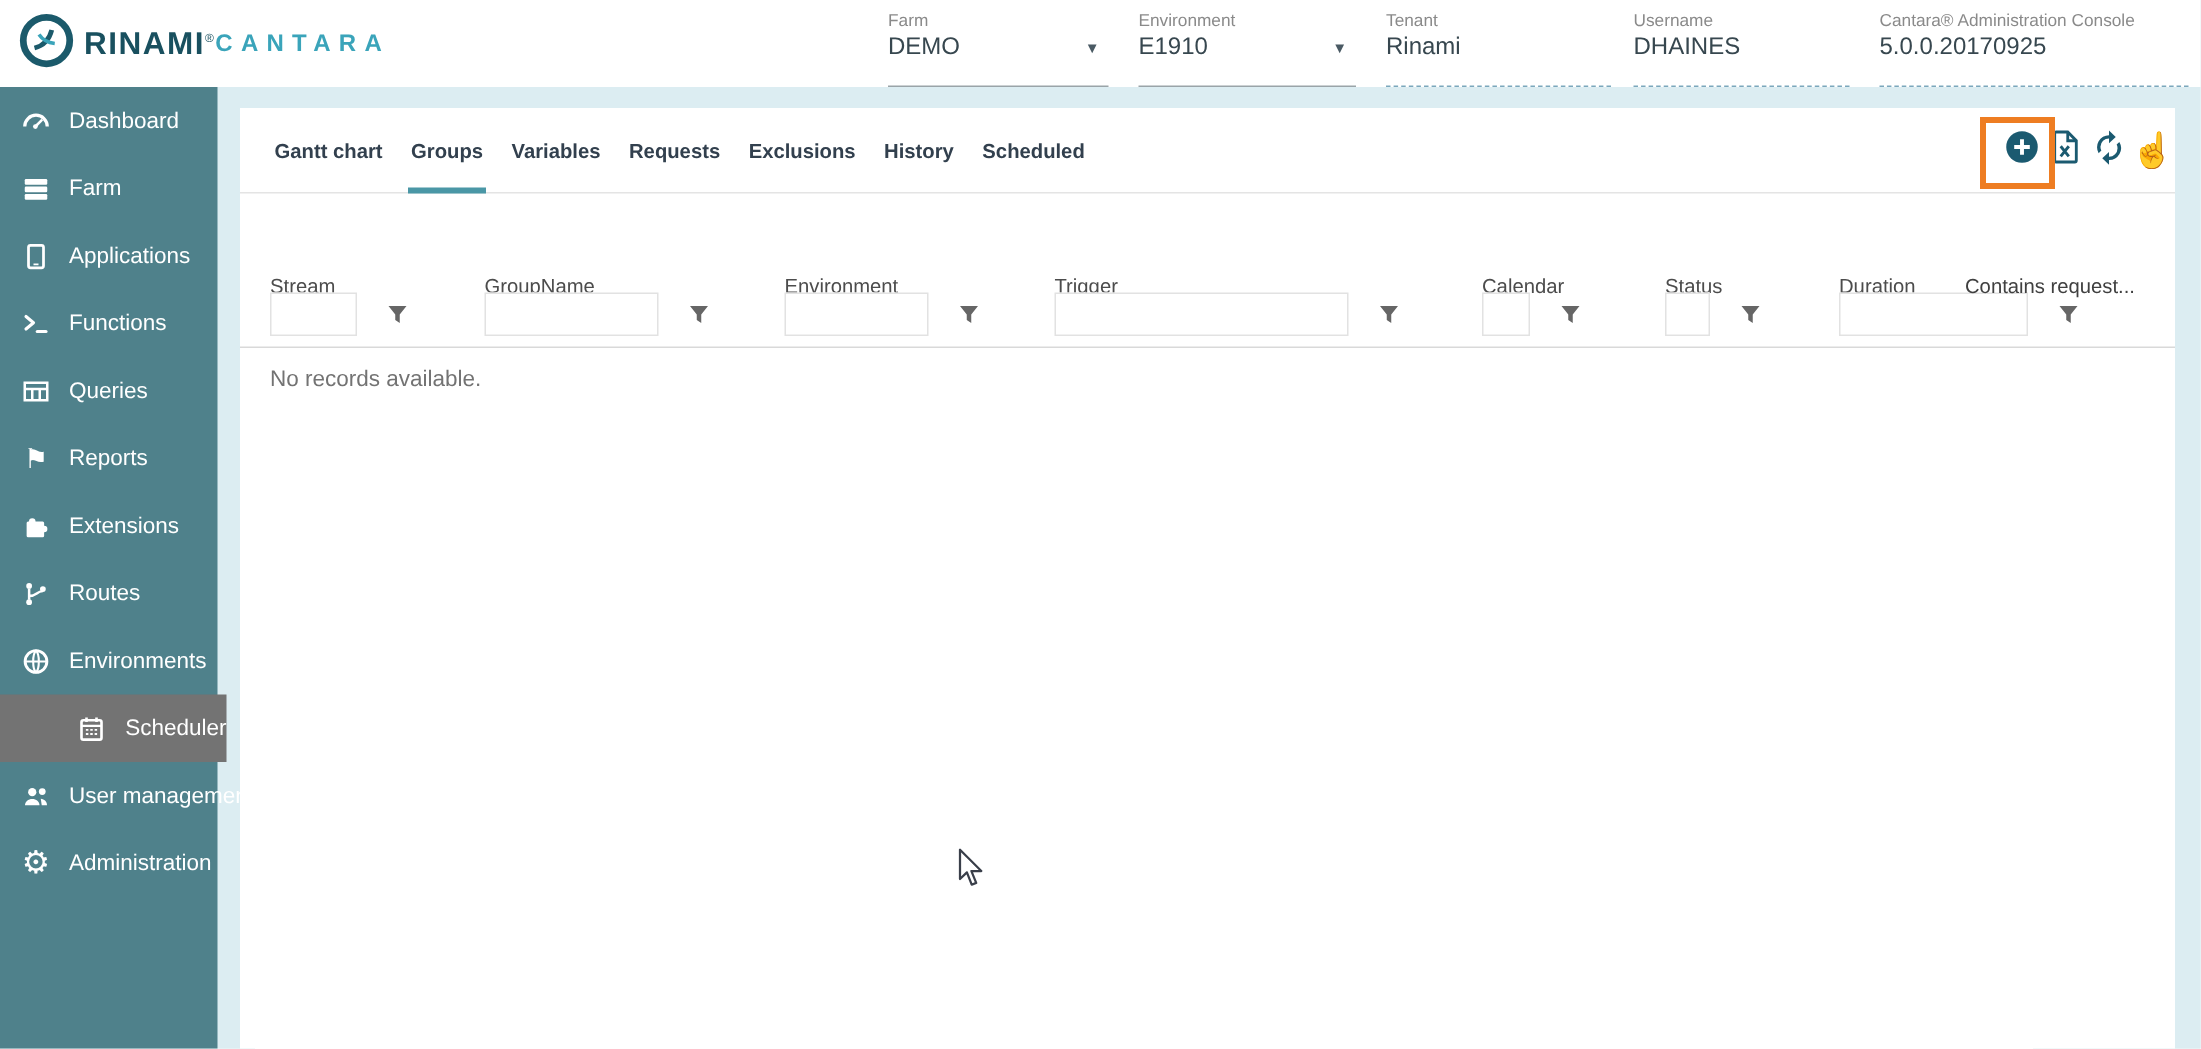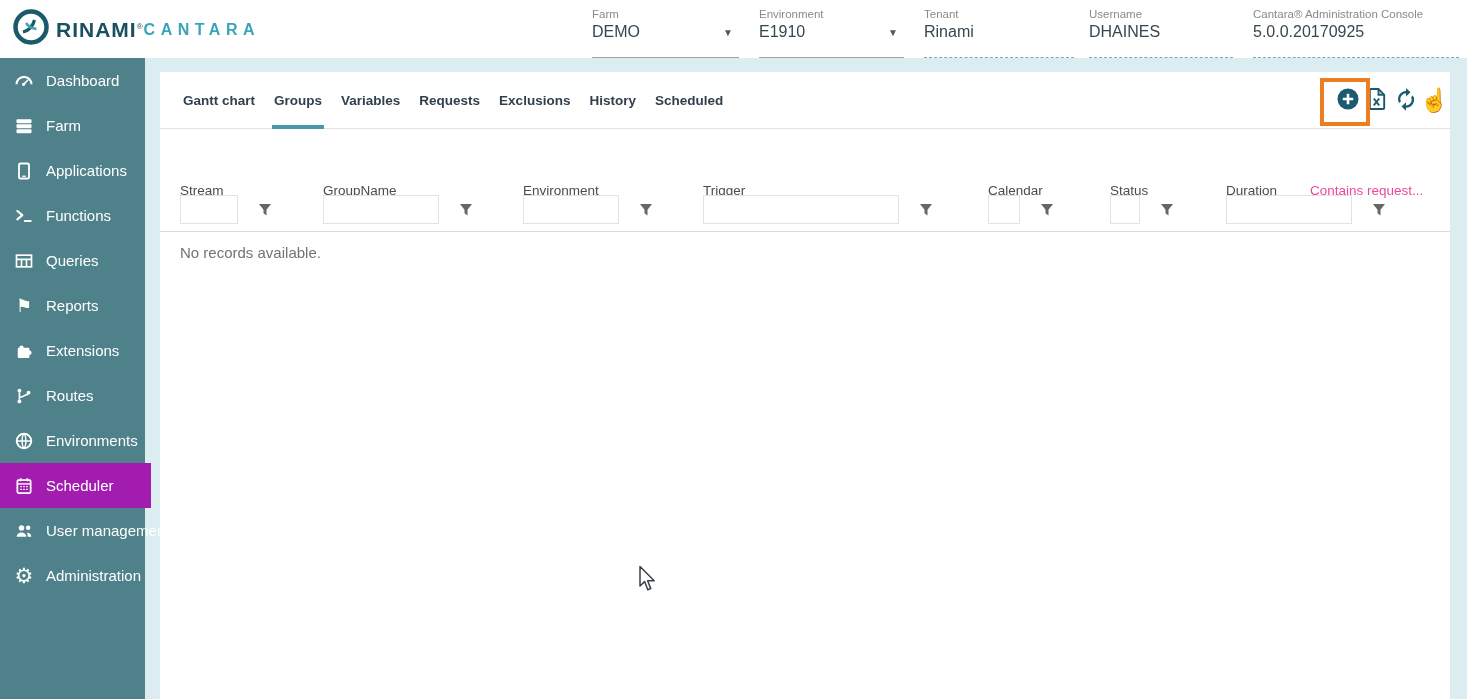--- a/index.html
+++ b/index.html
@@ -23,21 +23,21 @@
   .caret { position:absolute; right:6px; top:4px; font-size:10px; color:#4a5a64; }
   .f-farm { left:592px; width:147px; }
   .f-env  { left:759px; width:145px; }
   .f-tenant { left:924px; width:150px; }
   .f-user { left:1089px; width:144px; }
   .f-version { left:1253px; width:206px; }
 
   
   .sidebar { position:absolute; left:0; top:58px; width:145px; height:641px; background:#4f818b; z-index:2; }
   .side-item { position:relative; width:145px; height:45px; display:flex; align-items:center; gap:11px; padding-left:13px; color:#ffffff; font-size:15px; cursor:pointer; white-space:nowrap; }
-  .side-item.active { width:151px; background:#a21caf; }
+  .side-item.active { width:151px; background:#737373;justify-content:flex-end; }
   .side-icon { width:22px; height:22px; display:flex; align-items:center; justify-content:center; flex:none; }
   .side-icon svg { display:block; }
   .glyph { font-size:18px; line-height:1; color:#fff; }
   .glyph.gear { font-size:21px; }
 
   
   .card { position:absolute; left:160px; top:72px; width:1290px; height:627px; background:#ffffff; }
 
   .tabrow { position:relative; height:57px; display:flex; align-items:center; gap:19px; padding-left:23px; border-bottom:1px solid #e4e4e4; }
   .tab { position:relative; height:57px; display:flex; align-items:center; font-size:13.5px; font-weight:700; color:#32404e; cursor:pointer; }
@@ -45,21 +45,21 @@
 
   .toolbar { position:absolute; left:1176px; top:15px; display:flex; gap:5px; align-items:center; }
   .tbtn { width:24px; height:27px; display:flex; align-items:center; justify-content:center; cursor:pointer; }
   .hand-glyph { font-size:23px; color:#1b5a70; line-height:1; }
   .hl-box { position:absolute; left:1160px; top:6px; width:50px; height:48px; border:4px solid #ee7d22; z-index:3; }
 
   
   .gridhead { position:relative; height:103px; border-bottom:1px solid #d9d9d9; }
   .col { position:absolute; top:0; }
   .col .hdr { position:absolute; top:30px; font-size:13.5px; font-weight:400; color:#4c4c4c; white-space:nowrap; cursor:pointer;margin-top:24px; }
-  .col .hdr.muted { color:#ec4899; cursor:default; }
+  .col .hdr.muted { color:#404040; cursor:default; }
   .col .frow { position:absolute; top:66px; display:flex; align-items:center; }
   .filter-input { height:29px; border:1px solid #e2e2e2; outline:none; padding:0 5px; font-size:14px; font-family:"Liberation Sans",sans-serif; color:#444; }
   .funnel { margin-left:20px; width:15px; height:15px; display:flex; align-items:center; cursor:pointer; }
 
   .c0{left:20px}   .c0 .filter-input{width:58px}
   .c1{left:163px}  .c1 .filter-input{width:116px}
   .c2{left:363px}  .c2 .filter-input{width:96px}
   .c3{left:543px}  .c3 .filter-input{width:196px}
   .c4{left:828px}  .c4 .filter-input{width:32px}
   .c5{left:950px}  .c5 .filter-input{width:30px}

